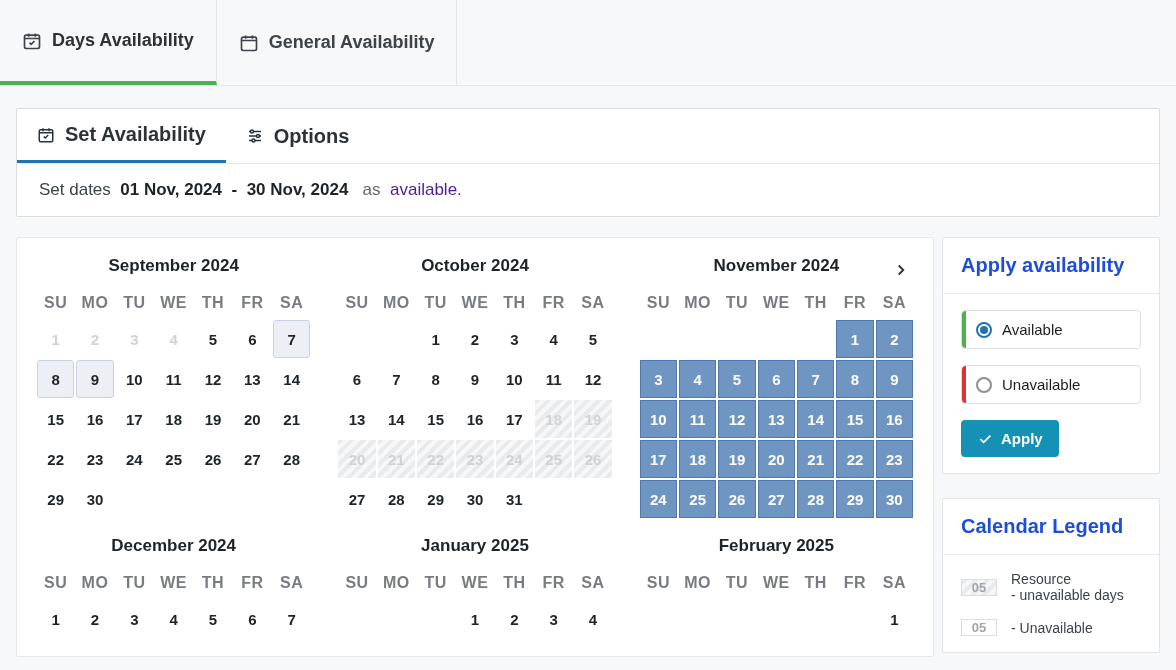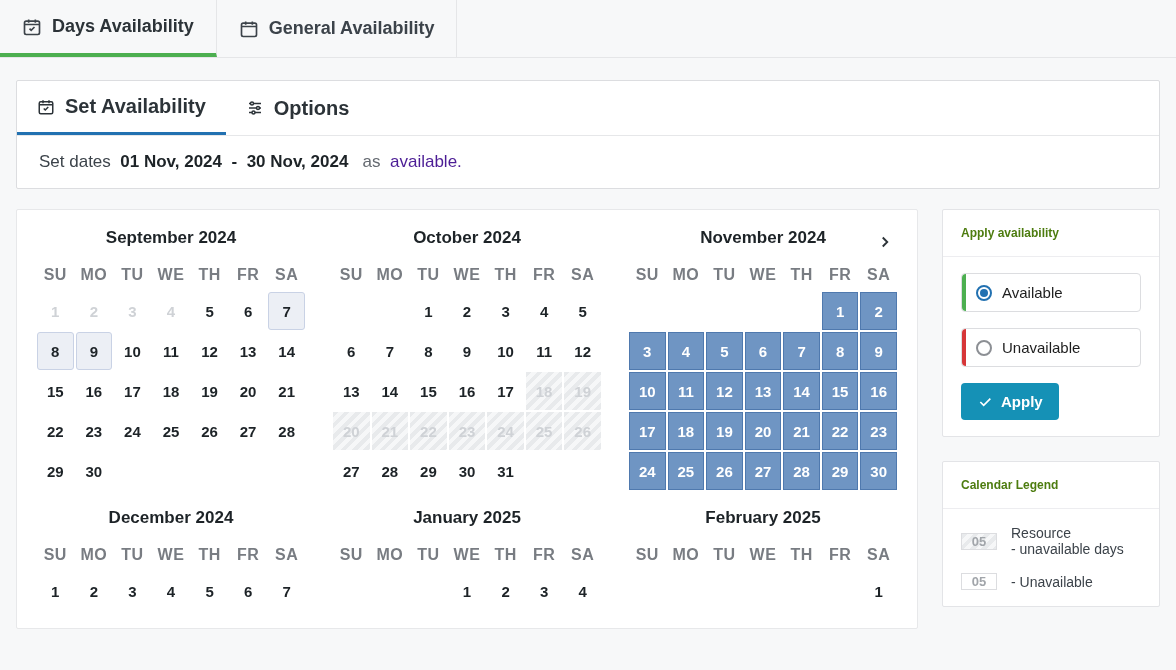--- a/index.html
+++ b/index.html
@@ -1,47 +1,47 @@
 <!DOCTYPE html>
 <html><head>
 <meta charset="utf-8">
 <style>
   * { box-sizing: border-box; margin: 0; padding: 0; }
   body { font-family: -apple-system, BlinkMacSystemFont, "Segoe UI", Arial, sans-serif; background:#f7f8f9; color:#1e1e1e; width:1176px; height:670px; overflow:hidden; }
   .top-tabs { display:flex; background:#f7f8f9; border-bottom:1px solid #e5e6e8; }
-  .top-tab { display:flex; align-items:center; gap:10px; padding:16px 22px; font-size:18px; font-weight:700; color:#3c434a; cursor:pointer; border-right:1px solid #e5e6e8; }
+  .top-tab { display:flex; align-items:center; gap:10px; padding:30px 22px; font-size:18px; font-weight:700; color:#3c434a; cursor:pointer; border-right:1px solid #e5e6e8; }
   .top-tab.active { border-bottom:4px solid #4caf50; color:#2c3338; }
   .top-tab .icon { width:20px; height:20px; display:inline-flex; }
   .panel { margin:22px 16px 0 16px; background:#fff; border:1px solid #dcdde0; border-radius:2px; }
   .sub-tabs { display:flex; border-bottom:1px solid #e6e7e9; }
   .sub-tab { display:flex; align-items:center; gap:10px; padding:14px 20px; font-size:20px; font-weight:700; color:#2c3338; cursor:pointer; }
   .sub-tab.active { border-bottom:3px solid #2271b1; }
   .sentence-row { padding:16px 22px; font-size:17px; color:#3c434a; }
   .sentence-row .dates { font-weight:700; color:#1d2327; }
   .sentence-row .sep { font-weight:700; color:#1d2327; }
   .sentence-row .as { color:#646970; }
   .sentence-row .status { font-weight:400; color:#4c1d95; }
-  .content-row { display:flex; margin:16px 16px; gap:24px;border-radius:26px; }
+  .content-row { display:flex; margin:16px 16px; gap:8px;border-radius:26px; }
   .calendars-card { flex:1 1 auto; background:#fff; border:1px solid #e7e8ea; border-radius:2px; padding:18px 20px; position:relative; }
   .nav-arrow { position:absolute; right:18px; top:18px; width:28px; height:28px; display:flex; align-items:center; justify-content:center; cursor:pointer; color:#2c3338; }
   .cal-grid { display:grid; grid-template-columns:repeat(3,1fr); gap:18px 28px; }
   .month { }
   .month-title { text-align:center; font-size:17px; font-weight:700; color:#1d2327; margin-bottom:18px; }
   .dow { display:grid; grid-template-columns:repeat(7,1fr); gap:2px; margin-bottom:8px; }
   .dow span { text-align:center; font-size:16px; font-weight:700; color:#787c82; letter-spacing:0.5px; }
   .days { display:grid; grid-template-columns:repeat(7,1fr); gap:2px; }
   .day { height:38px; display:flex; align-items:center; justify-content:center; font-size:15px; font-weight:700; color:#1d2327; cursor:pointer; }
   .day.muted { color:#cfd2d6; font-weight:600; cursor:default; }
   .day.empty { cursor:default; }
   .day.sel-light { background:#eceff5; border:1px solid #c9d2e5; border-radius:3px; }
   .day.sel-blue { background:#6f95c3; color:#fff; border:1px solid #4f79ae; }
   .day.hatched { color:#cfd2d6; font-weight:600; background:repeating-linear-gradient(135deg, #e8eaec 0px, #e8eaec 4px, #f6f7f8 4px, #f6f7f8 8px); cursor:default; }
   .sidestack { flex:0 0 218px; display:flex; flex-direction:column; gap:24px; }
   .side-card { background:#fff; border:1px solid #e3e4e7; border-radius:2px; }
-  .side-title { padding:16px 18px; font-size:12px; font-weight:700; color:#4d7c0f; border-bottom:1px solid #ededf0; }
+  .side-title { padding:16px 18px; font-size:20px; font-weight:700; color:#1d4ed8; border-bottom:1px solid #ededf0; }
   .side-body { padding:16px 18px; display:flex; flex-direction:column; gap:16px; }
   .radio-row { display:flex; align-items:center; gap:10px; padding:10px 14px; border:1px solid #dcdde0; border-radius:4px; position:relative; font-size:15px; }
   .radio-row::before { content:""; position:absolute; left:0; top:0; bottom:0; width:4px; border-radius:4px 0 0 4px; }
   .radio-row.available::before { background:#4caf50; }
   .radio-row.unavailable::before { background:#d63638; }
   .radio-dot { width:16px; height:16px; border-radius:50%; border:2px solid #2271b1; display:inline-flex; align-items:center; justify-content:center; flex:none; }
   .radio-dot.checked::after { content:""; width:8px; height:8px; border-radius:50%; background:#2271b1; }
   .radio-dot.unchecked { border-color:#8c8f94; }
   .apply-btn { display:inline-flex; align-items:center; gap:8px; background:#1591b6; color:#fff; border:none; border-radius:4px; padding:10px 16px; font-size:15px; font-weight:600; cursor:pointer; align-self:flex-start; }
   .legend-item { display:flex; align-items:center; gap:14px; font-size:14px; color:#3c434a; }

